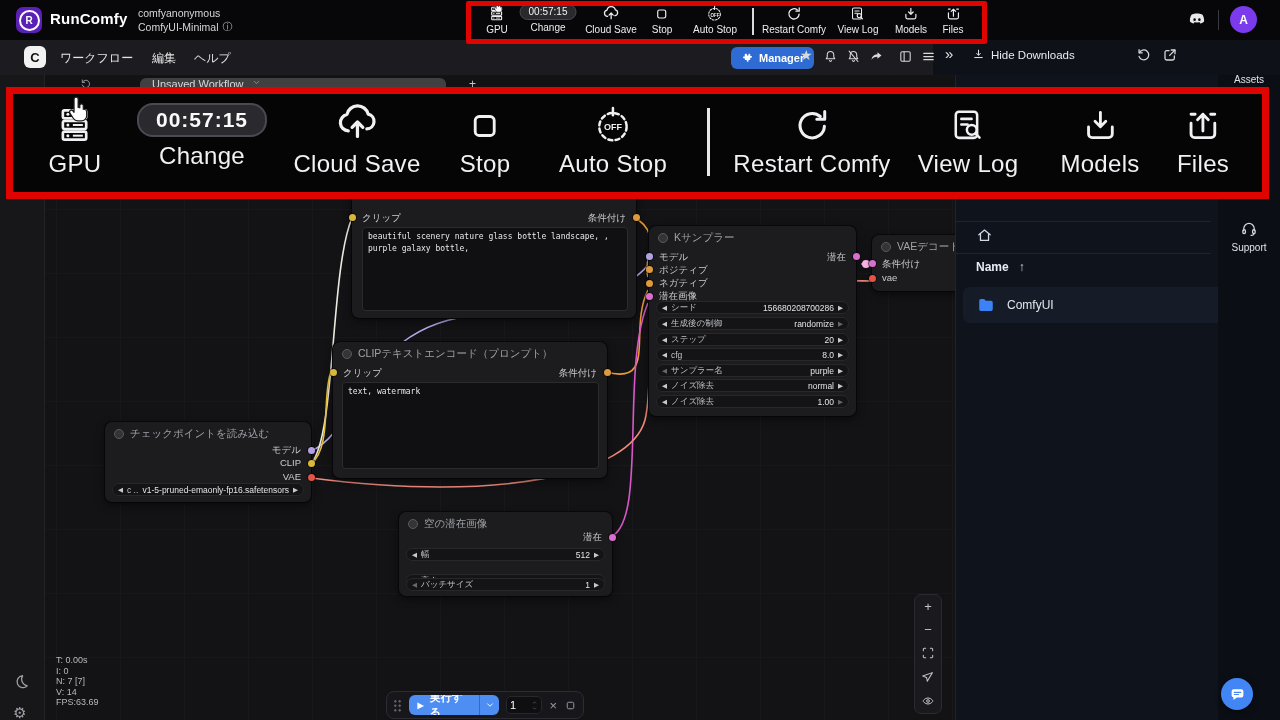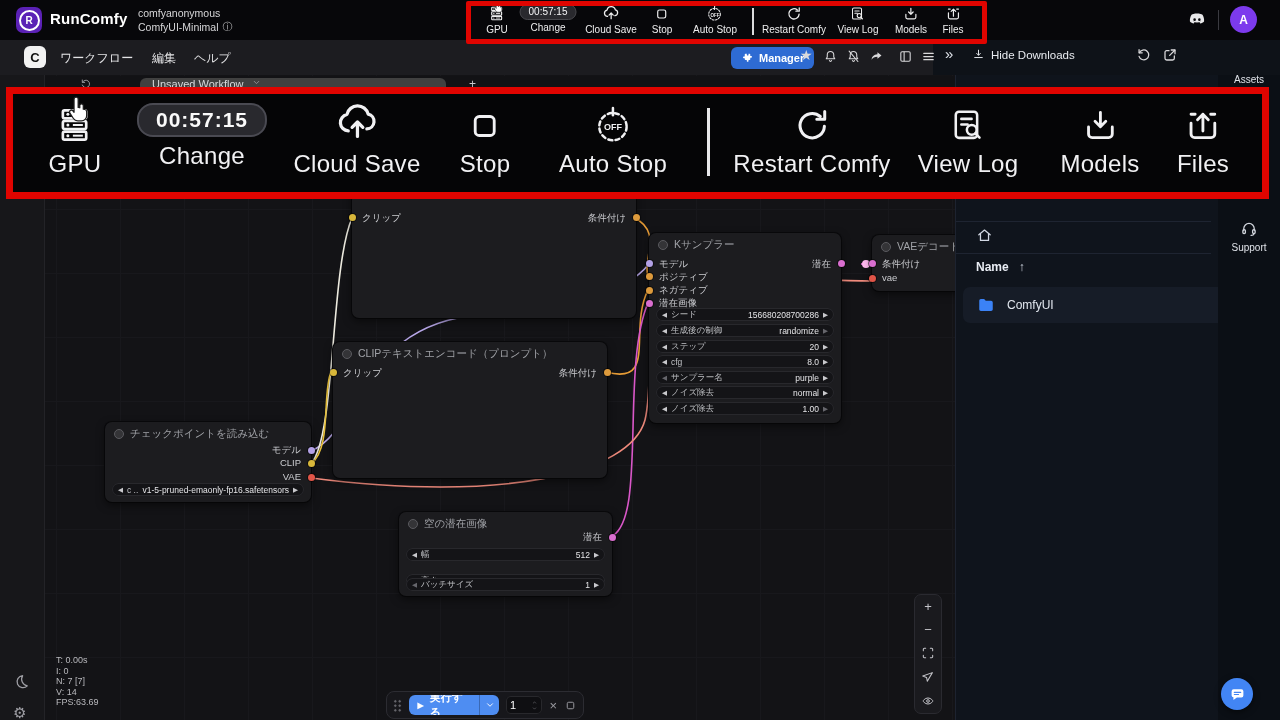--- a/index.html
+++ b/index.html
@@ -260,23 +260,24 @@
     <path d="M311,478 C500,502 630,475 645,420 C655,380 642,300 662,288 C700,268 810,281 871,281" stroke="#ef8a7c" stroke-width="1.6" fill="none"></path>
     <path d="M861,264 L871,264" stroke="#e06ad2" stroke-width="1.6" fill="none"></path>
     <circle cx="866" cy="264" r="4" fill="#ffb8ef"></circle>
   </svg>
 
   <div class="node" style="left:352px;top:150px;width:284px;height:168px">
     <span class="slot l" style="top:61px">クリップ</span>
     <span class="slot r" style="top:61px">条件付け</span>
     <span class="dot" style="left:-3.5px;top:63.5px;background:#d8b73a"></span>
     <span class="dot" style="right:-3.5px;top:63.5px;background:#dd9a3c"></span>
-  </div>
-
-  <div class="node" style="left:649px;top:233px;width:192px;height:190px">
+    <div class="ta" style="left:10px;top:77px;right:8px;height:76px">beautiful scenery nature glass bottle landscape, , purple galaxy bottle,</div>
+  </div>
+
+  <div class="node" style="left:649px;top:226px;width:207px;height:190px">
     <div class="ntitle">
       <span class="ndot"></span>
       <span>Kサンプラー</span>
     </div>
     <span class="slot l" style="top:24px">モデル</span>
     <span class="slot l" style="top:37px">ポジティブ</span>
     <span class="slot l" style="top:50px">ネガティブ</span>
     <span class="slot l" style="top:63px">潜在画像</span>
     <span class="slot r" style="top:24px">潜在</span>
     <span class="dot" style="left:-3.5px;top:26.5px;background:#b3a1e6"></span>
@@ -341,20 +342,21 @@
 
   <div class="node" style="left:333px;top:342px;width:274px;height:136px">
     <div class="ntitle">
       <span class="ndot"></span>
       <span>CLIPテキストエンコード（プロンプト）</span>
     </div>
     <span class="slot l" style="top:24px">クリップ</span>
     <span class="slot r" style="top:24px">条件付け</span>
     <span class="dot" style="left:-3.5px;top:26.5px;background:#d8b73a"></span>
     <span class="dot" style="right:-3.5px;top:26.5px;background:#dd9a3c"></span>
+    <div class="ta" style="left:9px;top:40px;right:8px;height:79px">text, watermark</div>
   </div>
 
   <div class="node" style="left:105px;top:422px;width:206px;height:80px">
     <div class="ntitle">
       <span class="ndot"></span>
       <span>チェックポイントを読み込む</span>
     </div>
     <span class="slot r" style="top:21px">モデル</span>
     <span class="slot r" style="top:34px">CLIP</span>
     <span class="slot r" style="top:48px">VAE</span>

